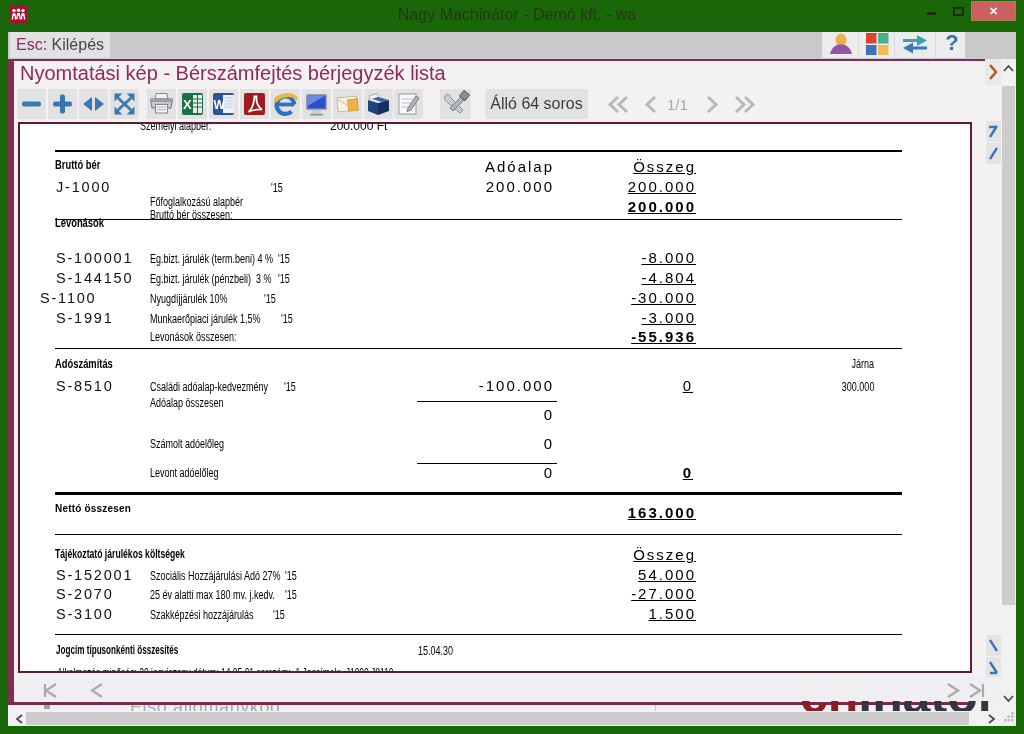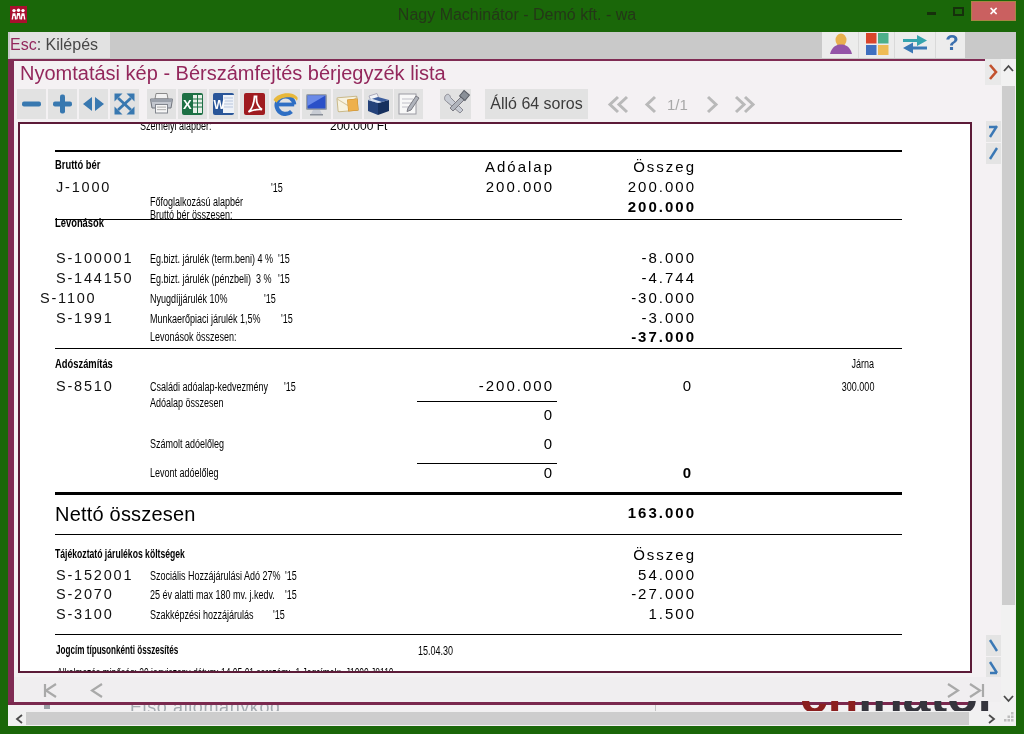--- a/index.html
+++ b/index.html
@@ -8,21 +8,21 @@
 
 
 #titlebar { left:0; top:0; width:1024px; height:32px; background:#1a6709; }
 #apptitle { left:0; top:6px; width:1024px; text-align:center; font-size:16px; color:#243718; }
 #mindash { left:927px; top:12px; width:9px; height:3px; background:#16300c; }
 #maxrect { left:953px; top:7px; width:11px; height:9px; border:2px solid #16300c; }
 #closebtn { left:971px; top:1px; width:45px; height:20px; background:#ca6060; border:1px solid #a88544; color:#fff; font-size:11px; font-weight:bold; text-align:center; line-height:18px; }
 
 
 #escbar { left:8px; top:32px; width:1008px; height:27px; background:#c9c9c9; }
-#escbtn { left:2px; top:0px; width:100px; height:26px; background:#e2e2e2; font-size:16px; line-height:25px; color:#474747; }
+#escbtn { left:2px; top:0px; width:100px; height:26px; background:#e2e2e2; font-size:16px; line-height:25px; padding-left:6px; color:#474747; }
 #escbtn b { color:#93275c; font-weight:normal; }
 #iconarea { left:814px; top:0px; width:143px; height:26px; background:#ececec; }
 .escsep { width:1px; height:26px; background:#d9d9d9; }
 
 
 #modalborder { left:8px; top:59px; width:6px; height:645px; background:#802c54; }
 #modaltop { left:8px; top:59px; width:993px; height:2px; background:#802c54; }
 #modalbot2 { left:8px; top:702px; width:964px; height:3px; background:#7a284e; }
 #modalbg { left:14px; top:61px; width:987px; height:641px; background:#f4f1f3; }
 #mtitle { left:20px; top:62px; font-size:20px; color:#93275c; }
@@ -38,21 +38,21 @@
 
 
 .cn { font-size:12px; color:#000; }
 .cb { font-size:12.5px; font-weight:bold; color:#000; }
 .sx { display:inline-block; transform:scaleX(0.75); transform-origin:0 0; white-space:nowrap; }
 .sxr { display:inline-block; transform:scaleX(0.75); transform-origin:100% 0; white-space:nowrap; }
 .code { font-size:14.5px; letter-spacing:1.8px; color:#111; }
 .num { font-size:15px; letter-spacing:2px; color:#000; }
 .numb { font-size:15px; letter-spacing:2px; color:#000; font-weight:bold; }
 .ra { text-align:right; right:416px; width:130px; }
-.ro { text-align:right; right:274px; width:130px; }
+.ro { text-align:right; right:274px; width:130px;text-decoration:underline; }
 .rj { text-align:right; right:96px; width:130px; }
 .rule { background:#000; height:1px; left:35px; width:847px; }
 
 
 #botstrip { left:14px; top:677px; width:987px; height:25px; background:#f0eef0; }
 #underwin { left:8px; top:702px; width:993px; height:9px; background:#f2f0f2; overflow:hidden; }
 #hscroll { left:8px; top:711px; width:995px; height:15px; background:#f1f1f1; }
 #hthumb { left:18px; top:1px; width:943px; height:13px; background:#cdcdcd; }
 #vscroll { left:1001px; top:59px; width:15px; height:652px; background:#f1f1f1; }
 #vthumb { left:1px; top:27px; width:13px; height:519px; background:#cdcdcd; }
@@ -244,59 +244,59 @@
 
   <div class="abs cb" style="left:35px; top:92px"><span class="sx">Levonások</span></div>
   <div class="abs code" style="left:36px; top:126px">S-100001</div>
   <div class="abs cn" style="left:130px; top:128px"><span class="sx">Eg.bizt. járulék (term.beni) 4 %</span></div>
   <div class="abs cn" style="left:258px; top:128px"><span class="sx">'15</span></div>
   <div class="abs num ro" style="top:125px">-8.000</div>
 
   <div class="abs code" style="left:36px; top:146px">S-144150</div>
   <div class="abs cn" style="left:130px; top:148px"><span class="sx">Eg.bizt. járulék (pénzbeli)&nbsp; 3 %</span></div>
   <div class="abs cn" style="left:258px; top:148px"><span class="sx">'15</span></div>
-  <div class="abs num ro" style="top:145px">-4.744</div>
+  <div class="abs num ro" style="top:145px">-4.804</div>
 
   <div class="abs code" style="left:20px; top:166px">S-1100</div>
   <div class="abs cn" style="left:130px; top:168px"><span class="sx">Nyugdíjjárulék 10%</span></div>
   <div class="abs cn" style="left:244px; top:168px"><span class="sx">'15</span></div>
   <div class="abs num ro" style="top:165px">-30.000</div>
 
   <div class="abs code" style="left:36px; top:186px">S-1991</div>
   <div class="abs cn" style="left:130px; top:188px"><span class="sx">Munkaerőpiaci járulék 1,5%</span></div>
   <div class="abs cn" style="left:261px; top:188px"><span class="sx">'15</span></div>
   <div class="abs num ro" style="top:185px">-3.000</div>
 
   <div class="abs cn" style="left:130px; top:206px"><span class="sx">Levonások összesen:</span></div>
-  <div class="abs numb ro" style="top:204px">-37.000</div>
+  <div class="abs numb ro" style="top:204px">-55.936</div>
   <div class="abs rule" style="top:224px"></div>
 
   <div class="abs cb" style="left:35px; top:233px"><span class="sx">Adószámítás</span></div>
   <div class="abs cn rj" style="top:233px"><span class="sxr">Járna</span></div>
   <div class="abs code" style="left:36px; top:254px">S-8510</div>
   <div class="abs cn" style="left:130px; top:256px"><span class="sx">Családi adóalap-kedvezmény</span></div>
   <div class="abs cn" style="left:264px; top:256px"><span class="sx">'15</span></div>
-  <div class="abs num ra" style="top:253px">-200.000</div>
+  <div class="abs num ra" style="top:253px">-100.000</div>
   <div class="abs num ro" style="top:253px; right:277px">0</div>
   <div class="abs cn rj" style="top:256px"><span class="sxr">300.000</span></div>
 
   <div class="abs" style="left:397px; top:277px; width:140px; height:1px; background:#000"></div>
   <div class="abs cn" style="left:130px; top:272px"><span class="sx">Adóalap összesen</span></div>
   <div class="abs num ra" style="top:282px">0</div>
 
   <div class="abs cn" style="left:130px; top:313px"><span class="sx">Számolt adóelőleg</span></div>
   <div class="abs num ra" style="top:311px">0</div>
 
   <div class="abs" style="left:397px; top:339px; width:140px; height:1px; background:#000"></div>
   <div class="abs cn" style="left:130px; top:342px"><span class="sx">Levont adóelőleg</span></div>
   <div class="abs num ra" style="top:340px">0</div>
   <div class="abs numb ro" style="top:340px; right:277px">0</div>
 
   <div class="abs rule" style="top:368px; height:3px"></div>
-  <div class="abs" style="left:35px; top:379px; font-size:20px; font-weight:normal; letter-spacing:0.2px">Nettó összesen</div>
+  <div class="abs" style="left:35px; top:379px; font-size:10px; font-weight:bold; letter-spacing:0.2px">Nettó összesen</div>
   <div class="abs numb ro" style="top:380px">163.000</div>
   <div class="abs rule" style="top:410px"></div>
 
   <div class="abs cb" style="left:35px; top:423px"><span class="sx" style="transform:scaleX(0.69)">Tájékoztató járulékos költségek</span></div>
   <div class="abs num ro" style="top:422px">Összeg</div>
 
   <div class="abs code" style="left:36px; top:443px">S-152001</div>
   <div class="abs cn" style="left:130px; top:445px"><span class="sx">Szociális Hozzájárulási Adó 27%</span></div>
   <div class="abs cn" style="left:265px; top:445px"><span class="sx">'15</span></div>
   <div class="abs num ro" style="top:442px">54.000</div>

